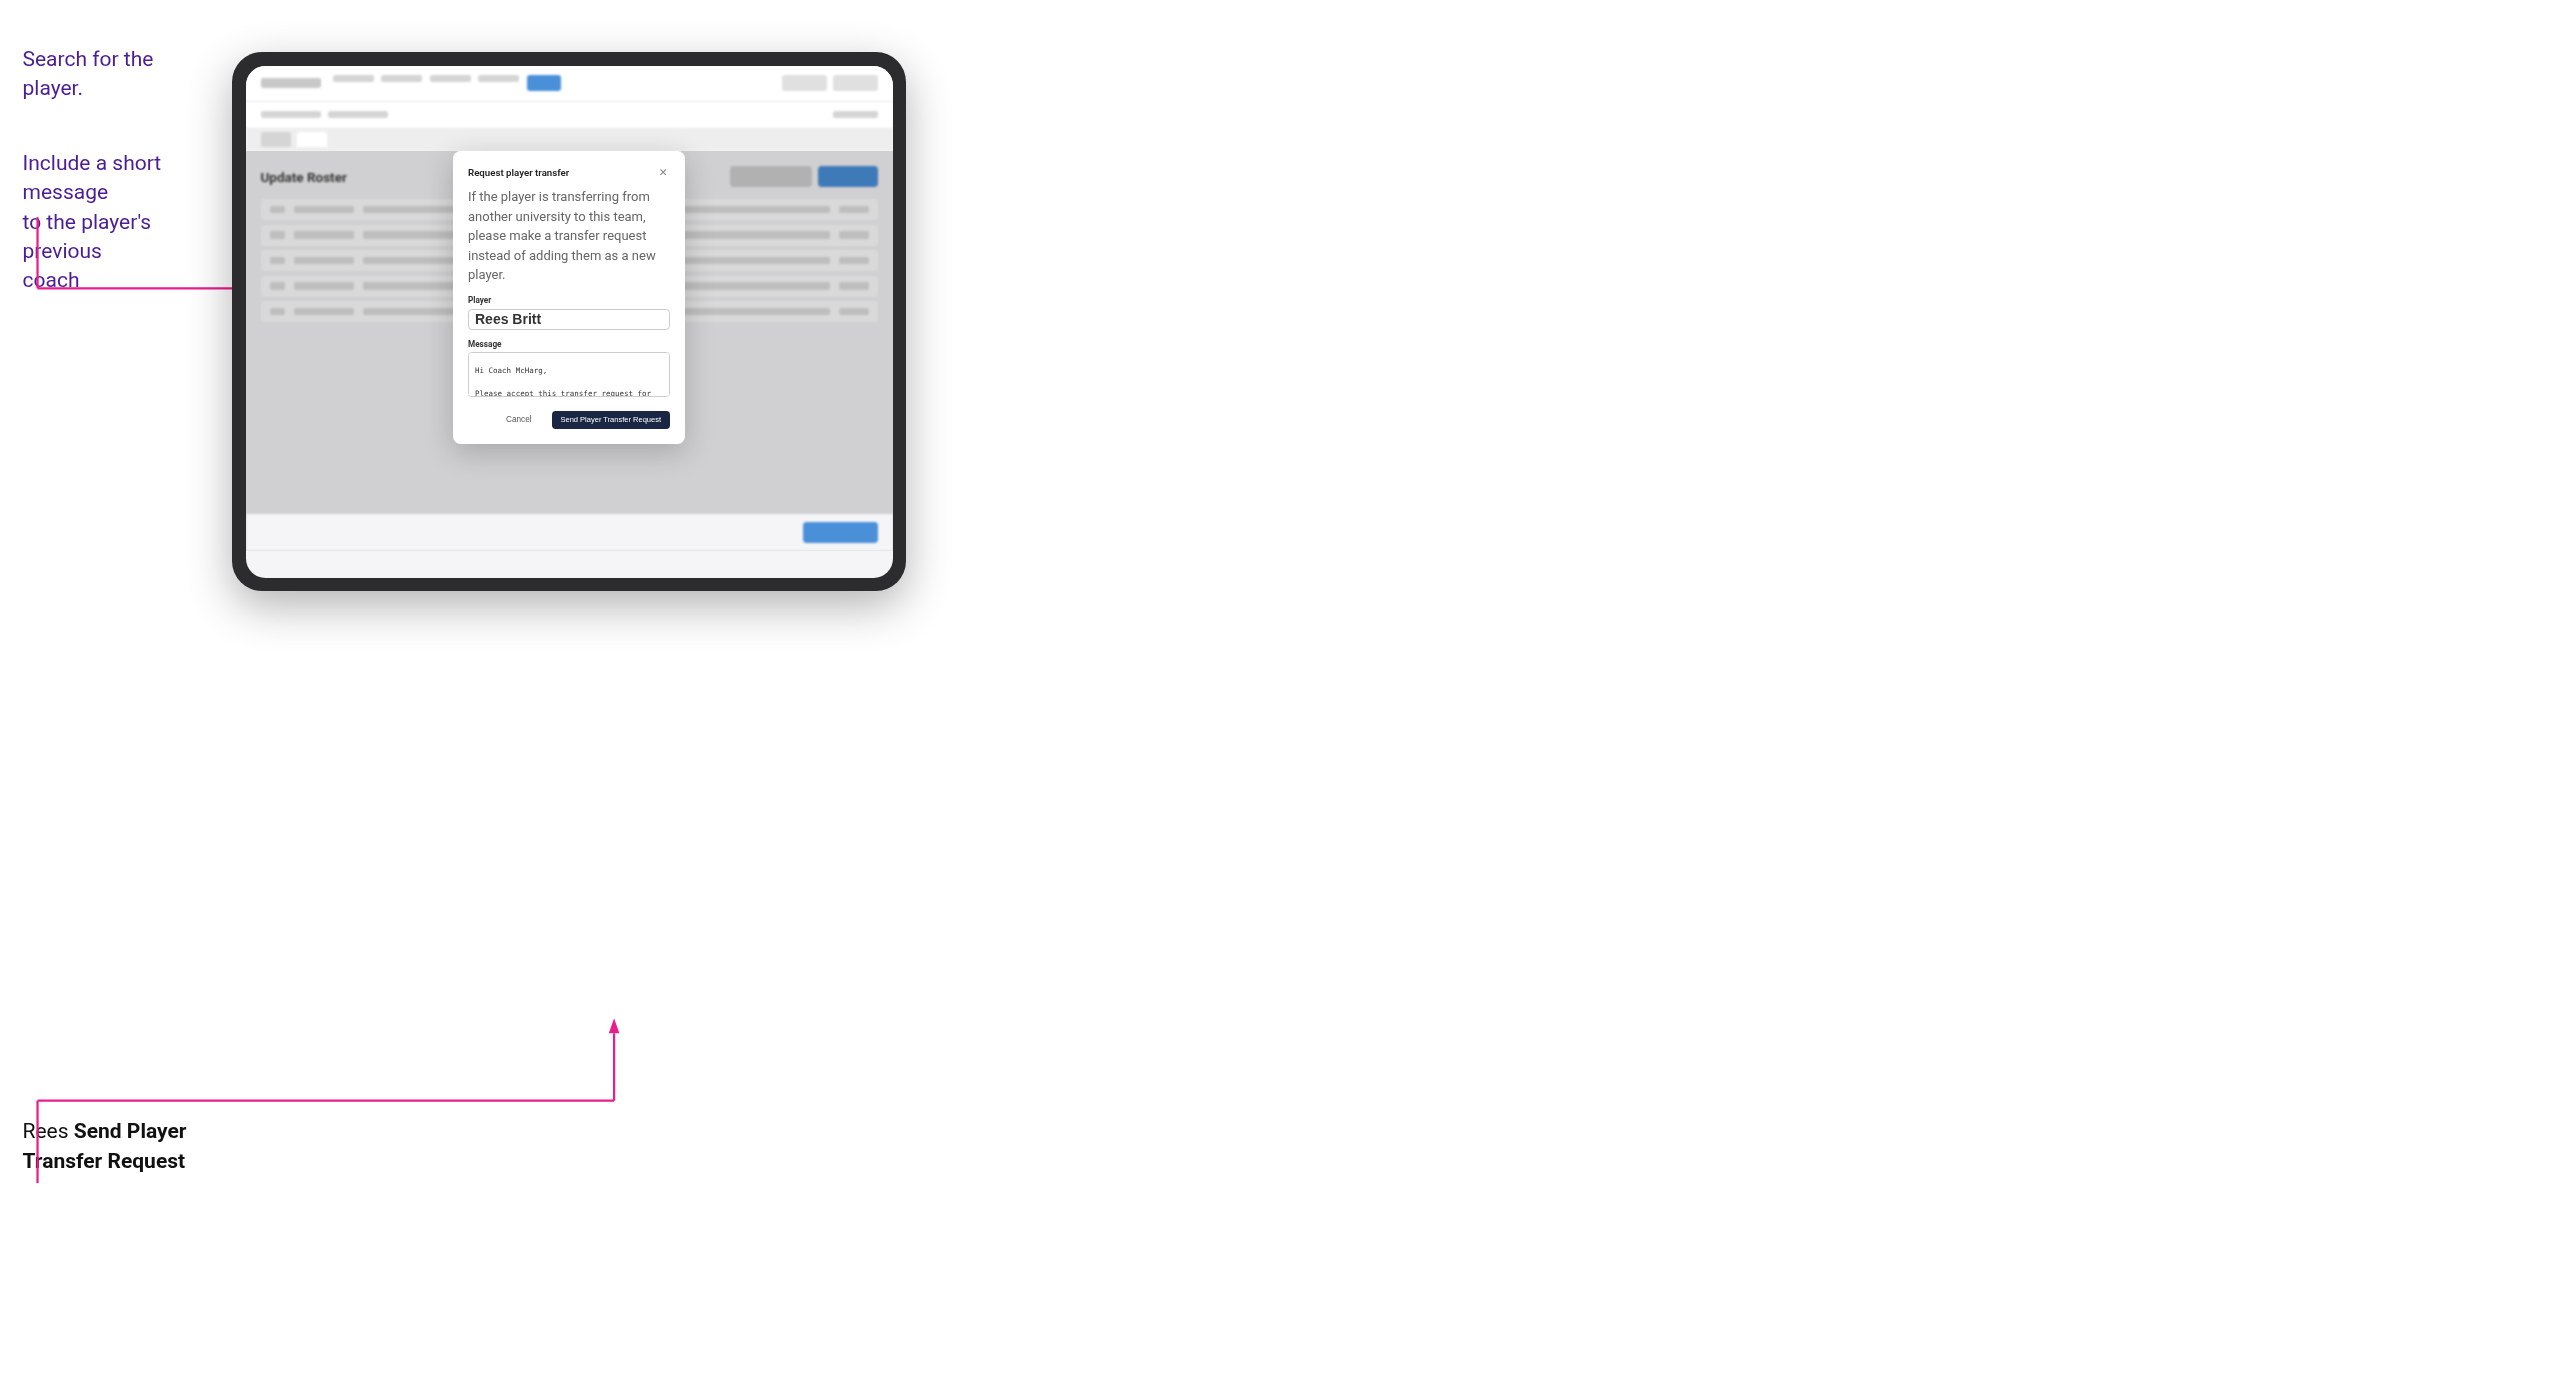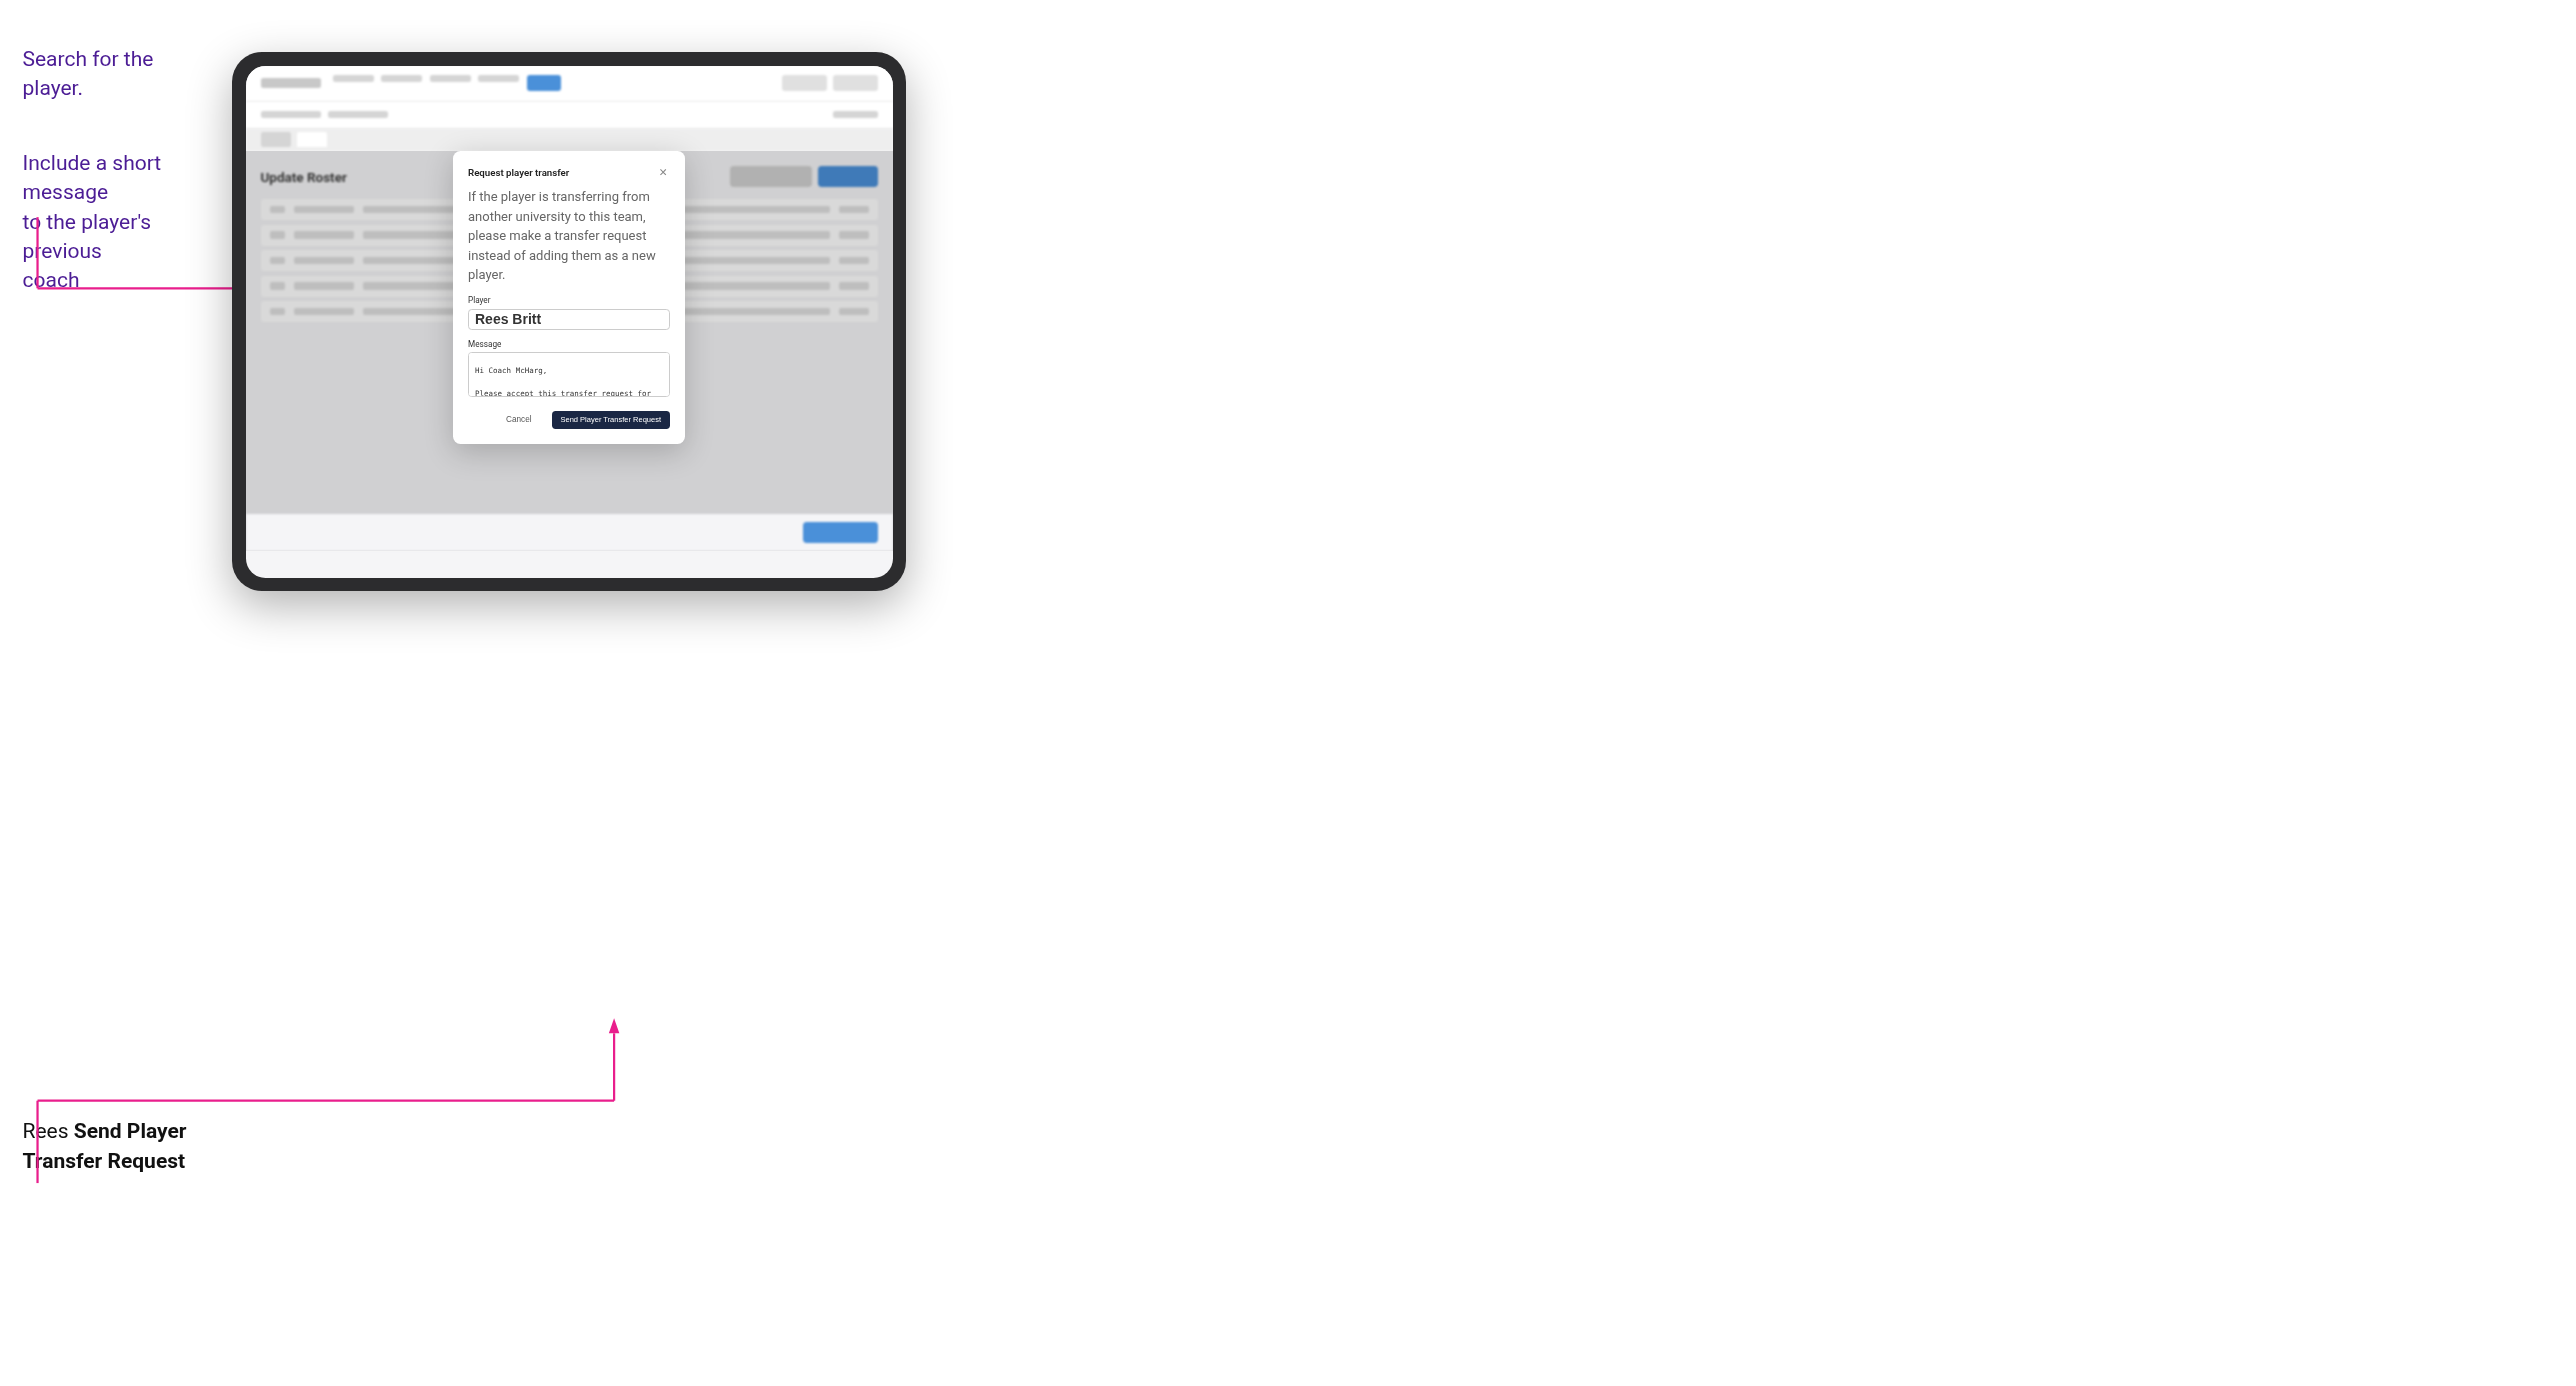--- a/index.html
+++ b/index.html
@@ -306,21 +306,21 @@
 
     .modal-description {
       font-size: 13px;
       color: #666;
       line-height: 1.5;
       margin-bottom: 10.5px;
     }
 
     .modal-field-label {
       font-size: 8.2px;
-      font-weight: 400;
+      font-weight: 700;
       color: #333;
       margin-bottom: 3.7px;
     }
 
     .modal-input {
       width: 100%;
       height: 21px;
       border: 0.7px solid #ccc;
       border-radius: 3.7px;
       padding: 0 6px;

